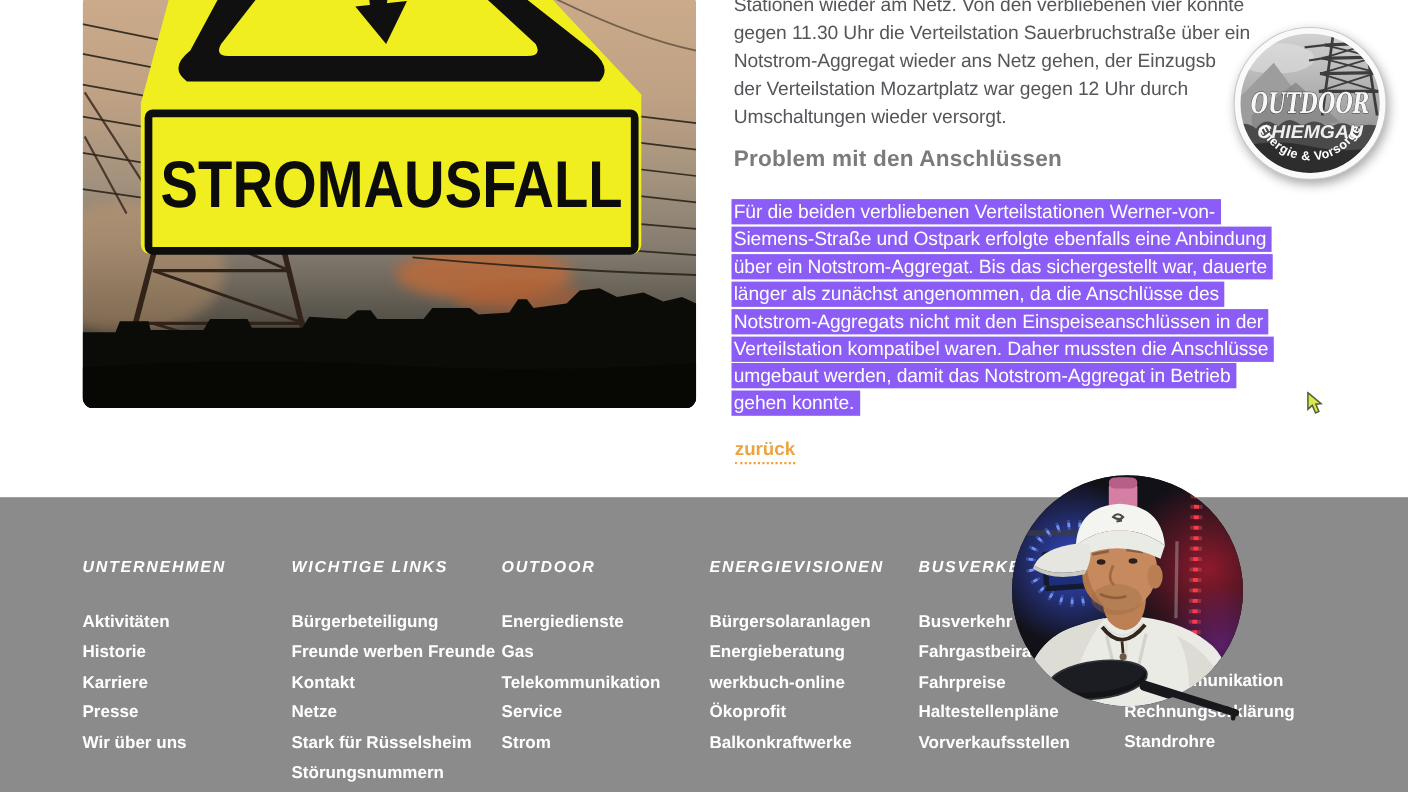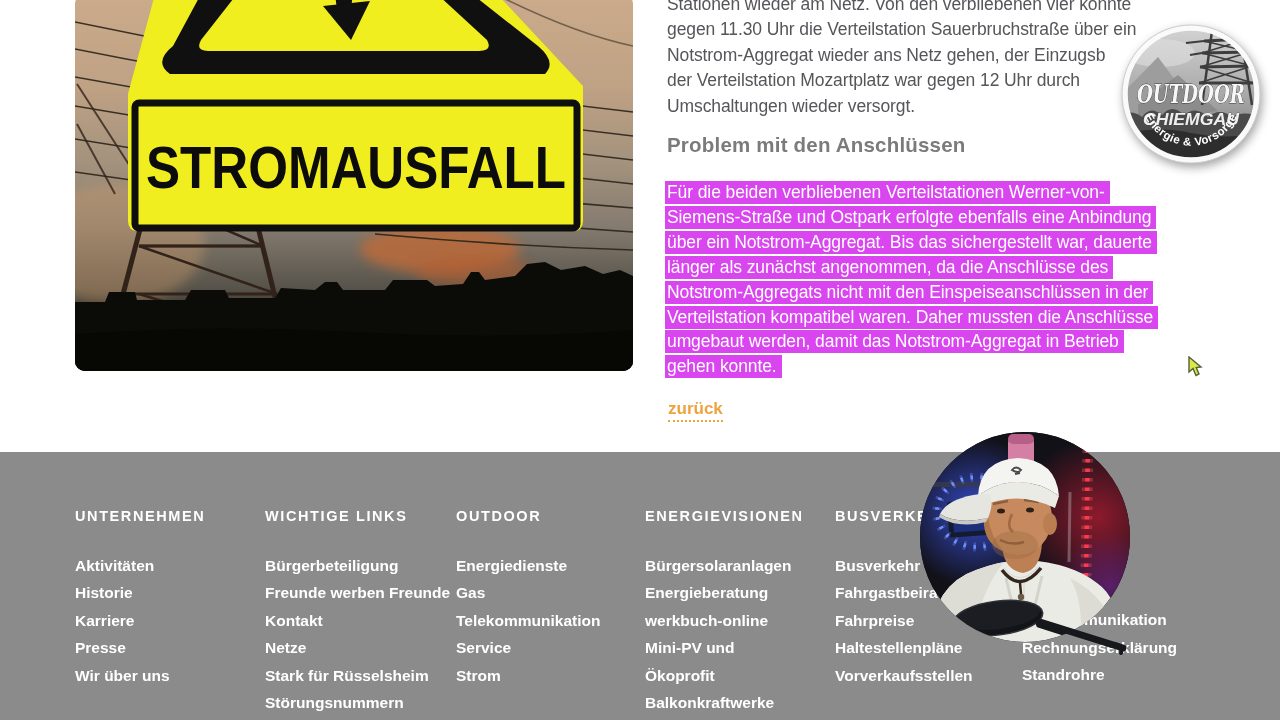--- a/index.html
+++ b/index.html
@@ -13,36 +13,36 @@
   .article-img svg { display:block; }
 
   
   .textcol { position:absolute; left:667px; top:0; width:530px; }
   .p1 { position:absolute; left:0; top:-8px; width:530px; color:#55555a;
         font-size:17.5px; line-height:25.4px; letter-spacing:-0.1px; }
   .section-heading { position:absolute; left:0; top:133px; color:#7b7b7b;
         font-size:20.5px; font-weight:bold; letter-spacing:0.2px; }
   .sel-block { position:absolute; left:0; top:180px; width:530px;
         font-size:17.5px; line-height:24.9px; letter-spacing:-0.1px; }
-  .sel-line span { background:#d946ef; color:#ffffff; padding:1px 5px 2px 2px;
+  .sel-line span { background:#8b5cf6; color:#ffffff; padding:1px 5px 2px 2px;
         margin-left:-2px; }
   .back-link { position:absolute; left:1px; top:399px; color:#eda43f; font-weight:bold;
         font-size:17px; border-bottom:2px dotted #eda43f; padding-bottom:1px;
         cursor:pointer; text-decoration:none; display:inline-block; }
 
   
   .channel-logo { position:absolute; left:1120px; top:23px; width:142px; height:142px;
         filter:drop-shadow(2px 4px 5px rgba(0,0,0,0.35)); z-index:30; }
 
   
   .footer { position:absolute; left:0; top:452px; width:1280px; height:268px;
         background:#8b8b8b; z-index:10; }
   .fcol { position:absolute; top:0; height:268px; }
   .fcol h4 { position:absolute; top:56px; color:#ffffff; font-size:14.5px;
-        font-weight:bold; letter-spacing:1.6px; white-space:nowrap; }
+        font-weight:bold; letter-spacing:1.6px; white-space:nowrap;font-style:italic; }
   .fcol ul { position:absolute; top:100px; list-style:none; white-space:nowrap; }
   .fcol li { height:27.4px; line-height:27.4px; color:#ffffff; font-size:15.5px;
         font-weight:bold; cursor:pointer; }
   .fc1{left:75px;} .fc2{left:265px;} .fc3{left:456px;} .fc4{left:645px;}
   .fc5{left:835px;} .fc6{left:1022px;}
 
   
   .webcam { position:absolute; left:920px; top:432px; width:210px; height:210px;
         border-radius:50%; overflow:hidden; z-index:40; background:#0e0d12; }
   .mic-arm-out { position:absolute; left:1035px; top:608px; width:100px; height:50px;
@@ -221,21 +221,20 @@
         <li>Service</li>
         <li>Strom</li>
       </ul>
     </div>
     <div class="fcol fc4">
       <h4>ENERGIEVISIONEN</h4>
       <ul>
         <li>Bürgersolaranlagen</li>
         <li>Energieberatung</li>
         <li>werkbuch-online</li>
-        <li>Mini-PV und</li>
         <li>Ökoprofit</li>
         <li>Balkonkraftwerke</li>
       </ul>
     </div>
     <div class="fcol fc5">
       <h4>BUSVERKEHR</h4>
       <ul>
         <li>Busverkehr</li>
         <li>Fahrgastbeirat</li>
         <li>Fahrpreise</li>

